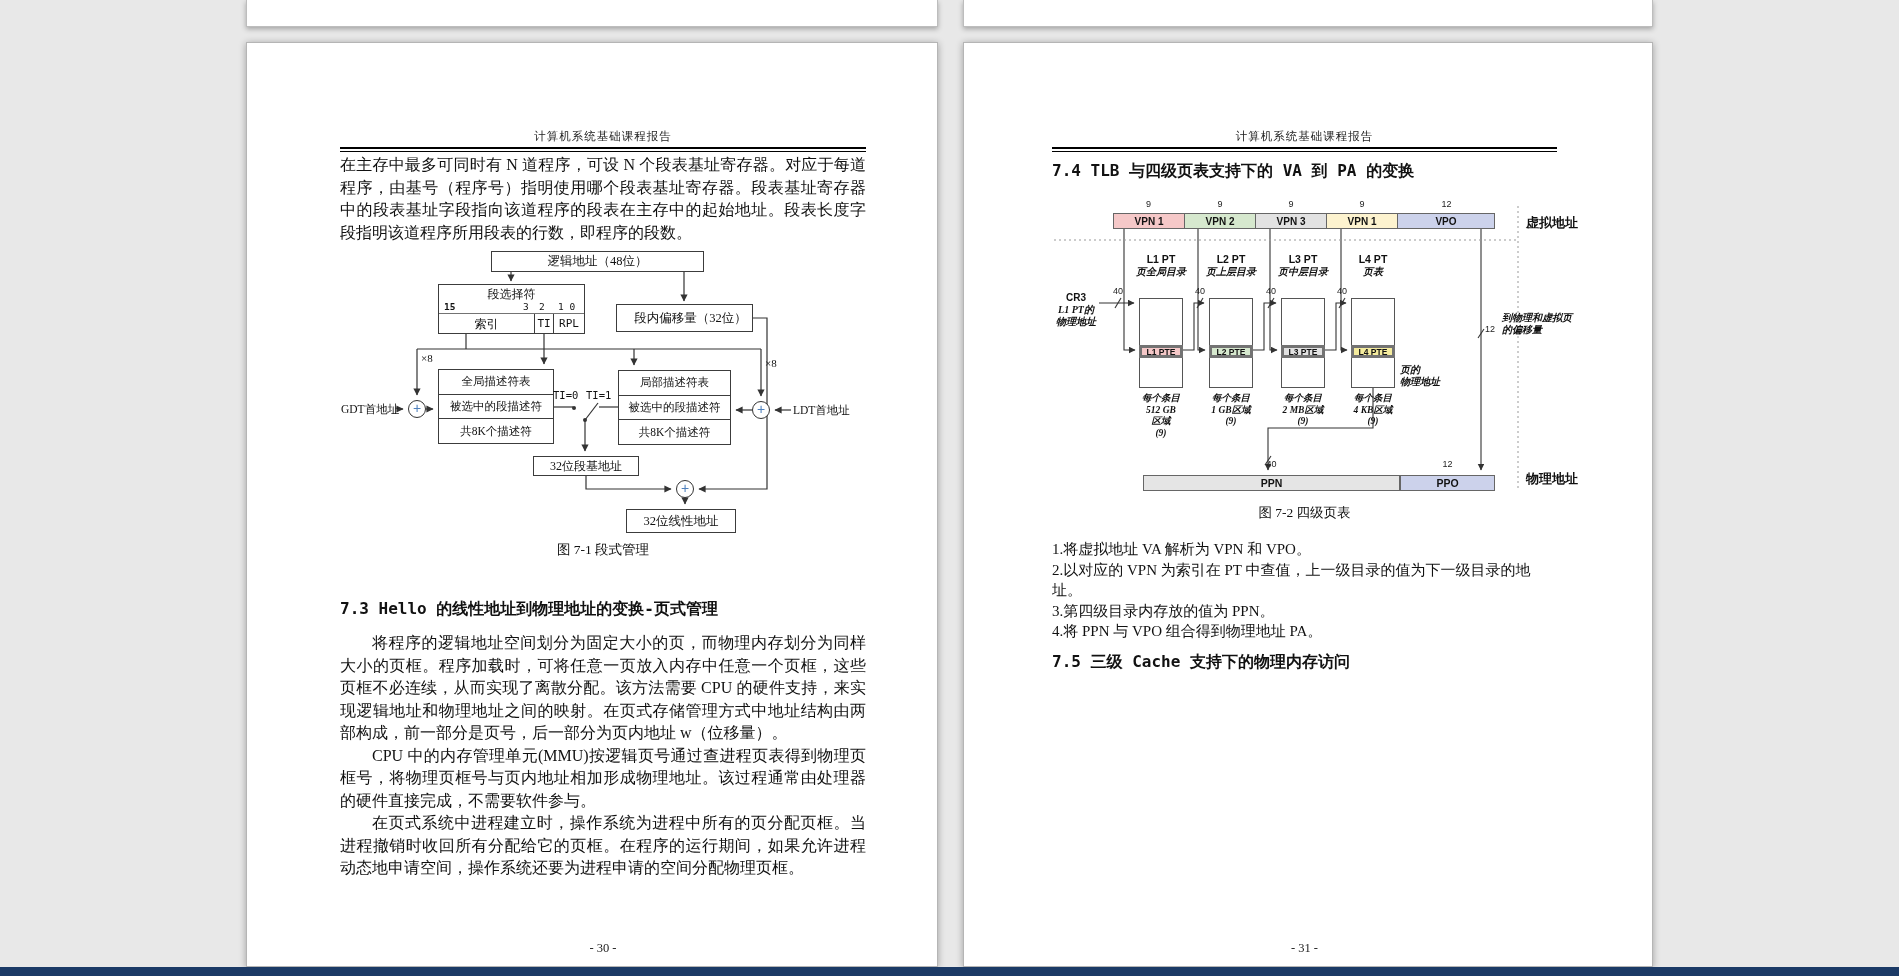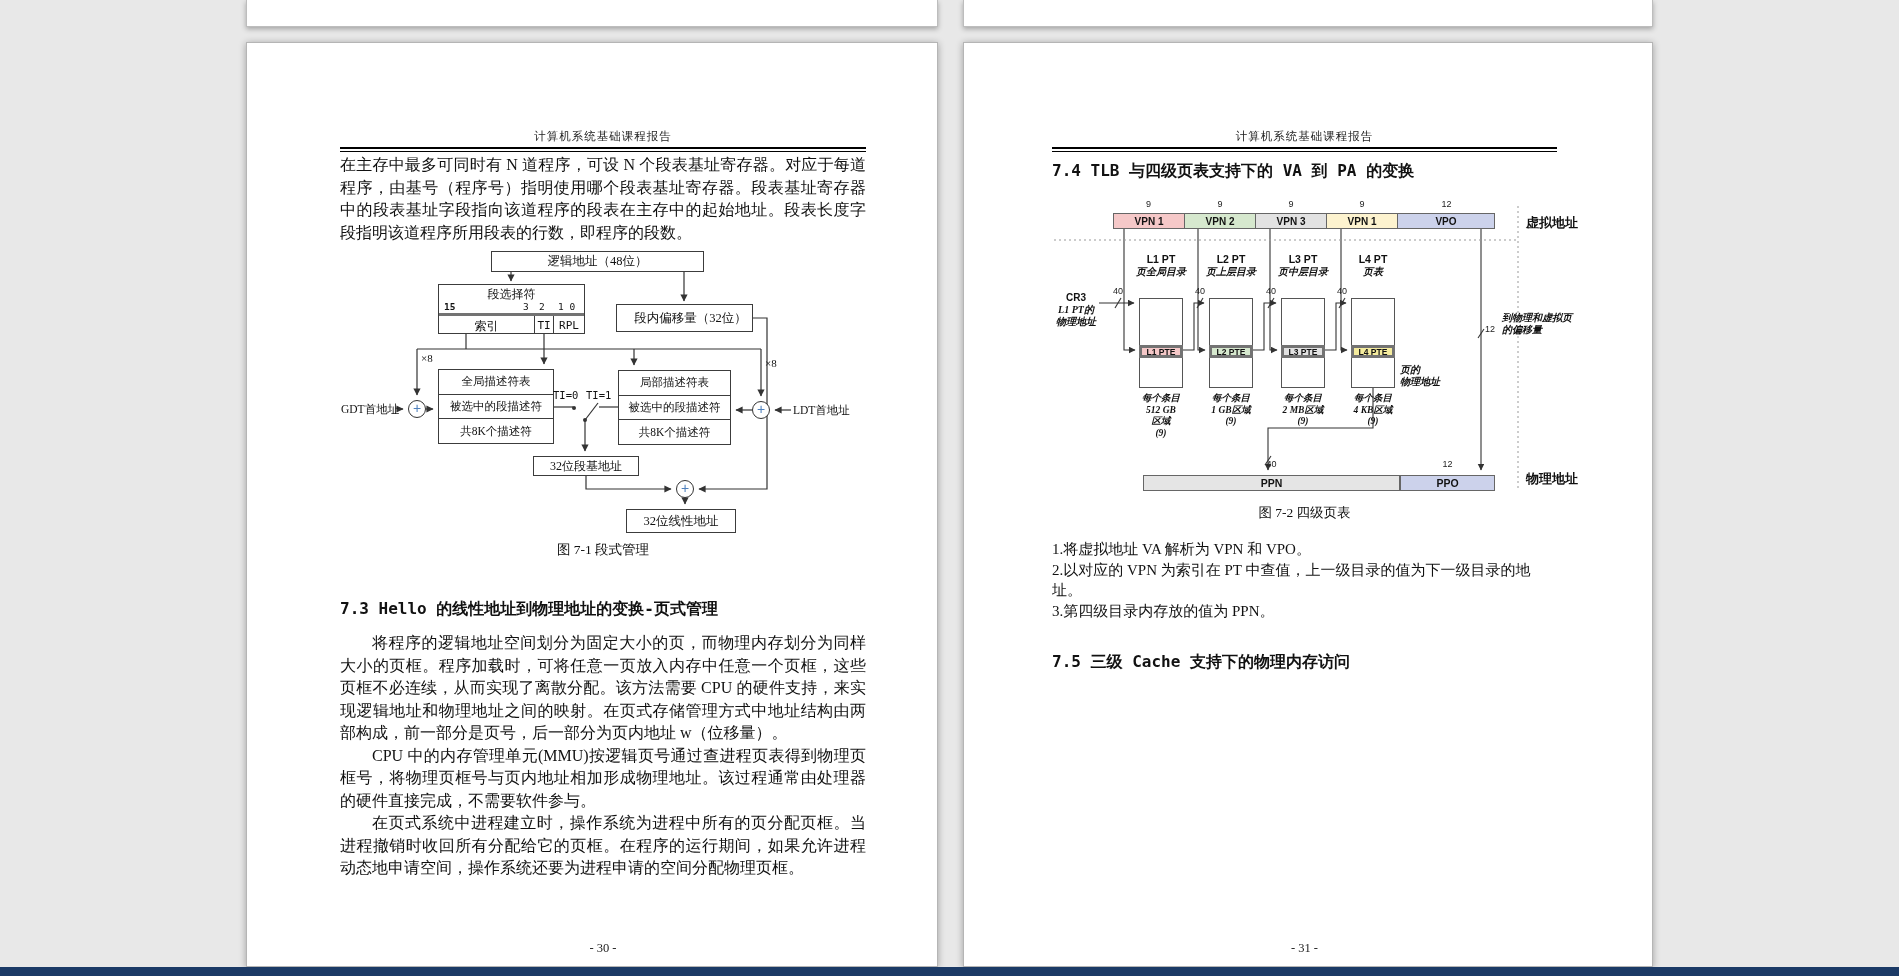--- a/index.html
+++ b/index.html
@@ -95,21 +95,21 @@
     </svg>
 
     <div class="fbox" style="left:164px; top:8px; width:213px; height:21px;">逻辑地址（48位）</div>
 
     <div class="fbox" style="left:111px; top:41px; width:147px; height:50px; display:block;">
       <div style="position:absolute; left:0; top:1px; width:100%; text-align:center; font-size:12px;">段选择符</div>
       <span class="flbl" style="left:5px; top:16px; font-size:9.5px; font-family:'DejaVu Sans Mono',monospace;font-weight:bold;">15</span>
       <span class="flbl" style="left:84px; top:16px; font-size:9.5px; font-family:'DejaVu Sans Mono',monospace;">3</span>
       <span class="flbl" style="left:100px; top:16px; font-size:9.5px; font-family:'DejaVu Sans Mono',monospace;">2</span>
       <span class="flbl" style="left:119px; top:16px; font-size:9.5px; font-family:'DejaVu Sans Mono',monospace;">1 0</span>
-      <div style="position:absolute; left:0; top:28px; width:145px; height:21px; border-top:3px solid #737373; display:flex;">
+      <div style="position:absolute; left:0; top:28px; width:145px; height:21px; border-top:1px solid #737373; display:flex;">
         <div style="width:95px; text-align:center; font-size:12px; line-height:20px;">索引</div>
         <div style="width:20px; text-align:center; font-size:11px; line-height:20px; border-left:1px solid #3c3c3c; border-right:1px solid #3c3c3c; font-family:'DejaVu Sans Mono',monospace;">TI</div>
         <div style="flex:1; text-align:center; font-size:11px; line-height:20px; font-family:'DejaVu Sans Mono',monospace;">RPL</div>
       </div>
     </div>
 
     <div class="fbox" style="left:289px; top:61px; width:137px; height:28px;padding-left:12px;">段内偏移量（32位）</div>
 
     <span class="flbl" style="left:94px; top:109px;">×8</span>
     <span class="flbl" style="left:438px; top:114px;">×8</span>
@@ -284,20 +284,21 @@
     <div class="wide-box" style="left: 376px; top: 277px; width: 95px; background: rgb(204, 210, 235);">PPO</div>
     <div class="addr-lbl" style="left:502px; top:272px;">物理地址</div>
   </div>
 
   <div class="fig-caption" style="left:88px; top:461px; width:505px;">图 7-2 四级页表</div>
 
   <div class="steps" style="left:88px; top:496px; width:505px;">
     <div>1.将虚拟地址 VA 解析为 VPN 和 VPO。</div>
     <div>2.以对应的 VPN 为索引在 PT 中查值，上一级目录的值为下一级目录的地址。</div>
     <div>3.第四级目录内存放的值为 PPN。</div>
+    <div>4.将 PPN 与 VPO 组合得到物理地址 PA。</div>
   </div>
 
   <div class="sec-heading" style="left:88px; top:609px;">7.5 三级 Cache 支持下的物理内存访问</div>
 
   <div class="page-num" style="left:88px; top:898px; width:505px;">- 31 -</div>
 </div>
 
 <div class="taskbar" style="background: rgb(27, 58, 102);"></div>
 
 </body></html>

